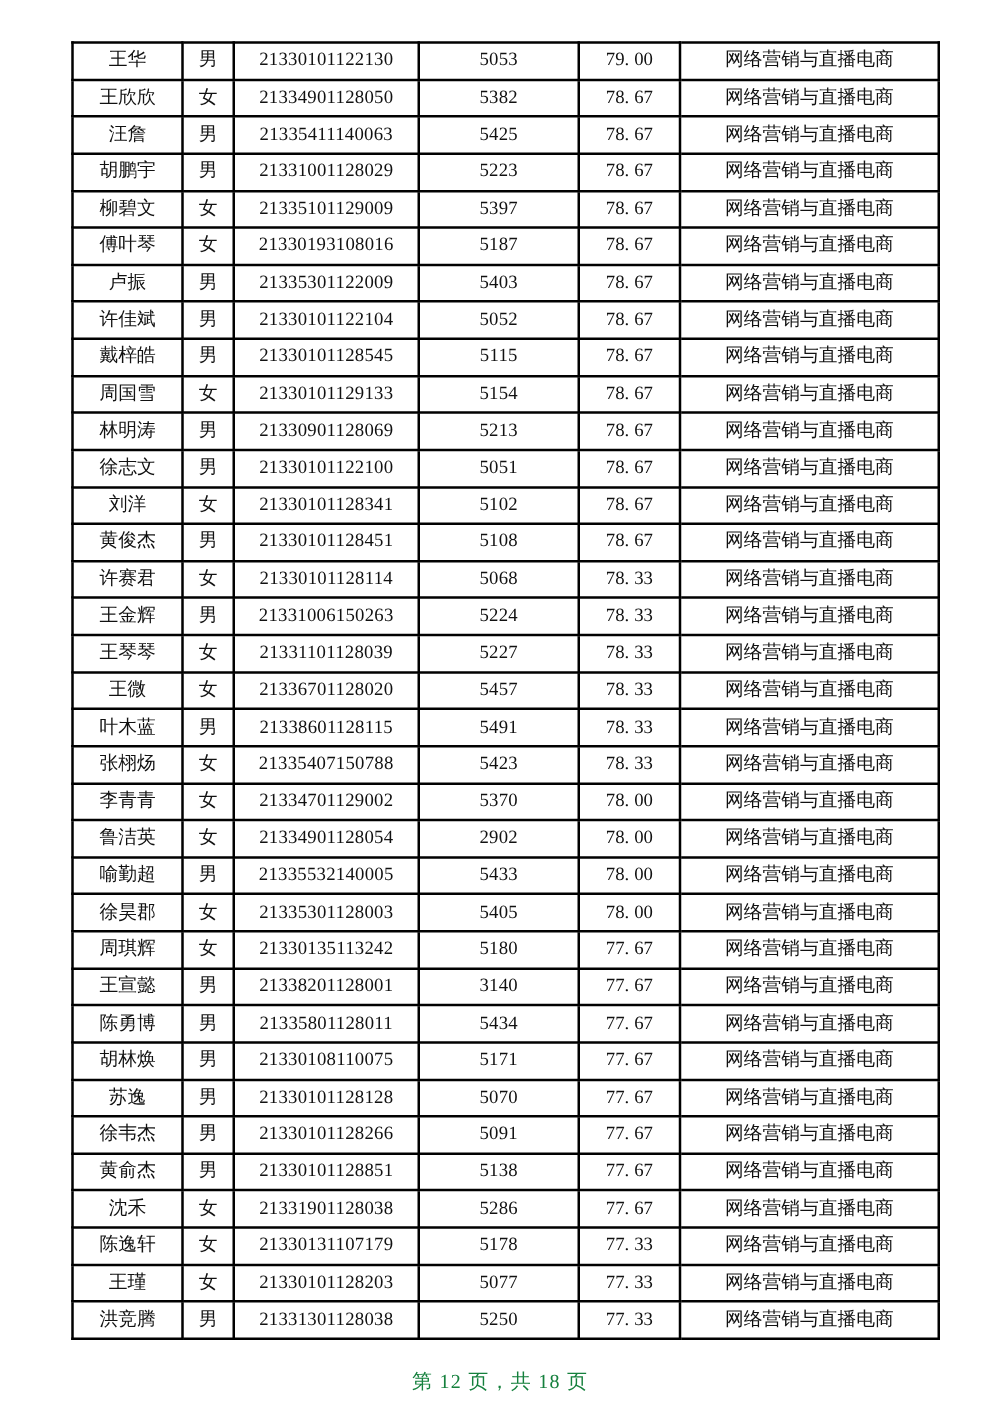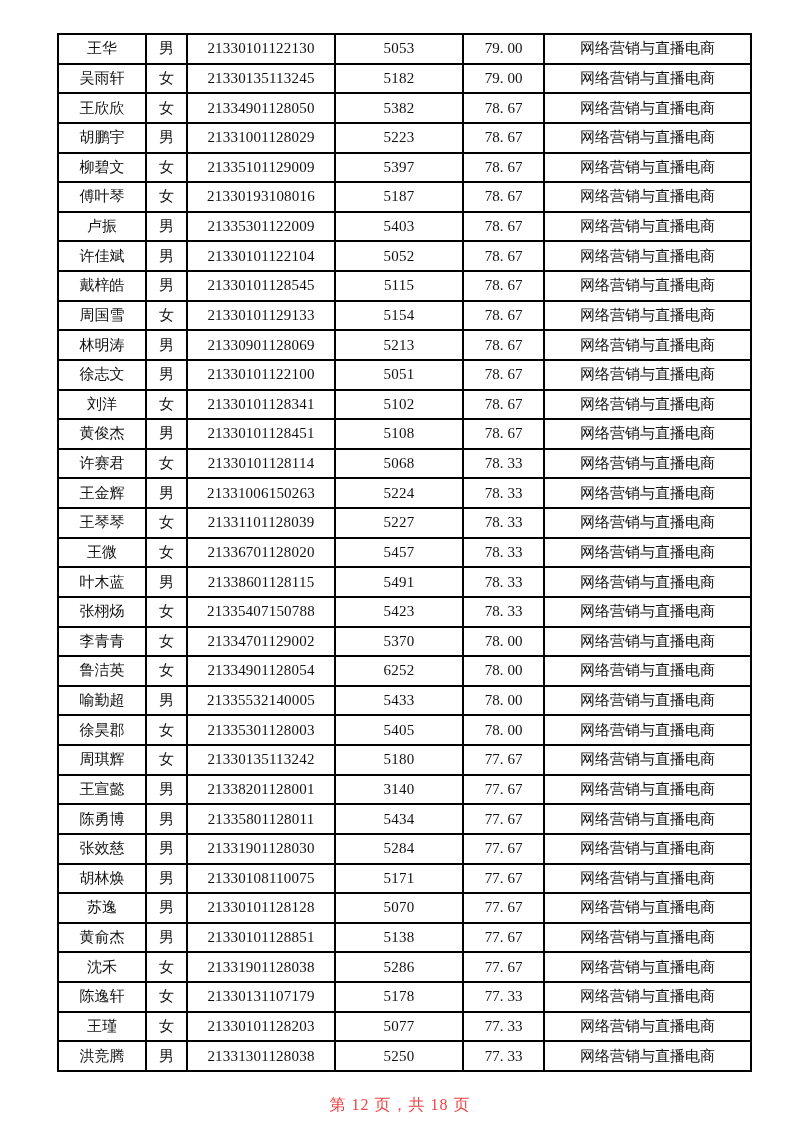--- a/index.html
+++ b/index.html
@@ -44,21 +44,21 @@
   }
   td.score .dot-gap { display: inline-block; width: 4px; }
   .footer {
     position: absolute;
     left: 0;
     top: 1095px;
     width: 100%;
     text-align: center;
     font-size: 16px;
     letter-spacing: 1px;
-    color: #ef4444;
+    color: #15803d;
   }
 </style>
 </head>
 <body>
 
 <div class="page">
 
   <table class="results">
     <colgroup>
       <col style="width:88px">
@@ -71,32 +71,32 @@
     <tbody id="results-body">
         <tr>
           <td>王华</td>
           <td>男</td>
           <td class="num">21330101122130</td>
           <td class="num">5053</td>
           <td class="score">79.<span class="dot-gap"></span>00</td>
           <td>网络营销与直播电商</td>
         </tr>
         <tr>
-          <td>吴雨轩</td>
-          <td>女</td>
-          <td class="num">21330135113245</td>
-          <td class="num">5182</td>
-          <td class="score">79.<span class="dot-gap"></span>00</td>
-          <td>网络营销与直播电商</td>
-        </tr>
-        <tr>
           <td>王欣欣</td>
           <td>女</td>
           <td class="num">21334901128050</td>
           <td class="num">5382</td>
+          <td class="score">78.<span class="dot-gap"></span>67</td>
+          <td>网络营销与直播电商</td>
+        </tr>
+        <tr>
+          <td>汪詹</td>
+          <td>男</td>
+          <td class="num">21335411140063</td>
+          <td class="num">5425</td>
           <td class="score">78.<span class="dot-gap"></span>67</td>
           <td>网络营销与直播电商</td>
         </tr>
         <tr>
           <td>胡鹏宇</td>
           <td>男</td>
           <td class="num">21331001128029</td>
           <td class="num">5223</td>
           <td class="score">78.<span class="dot-gap"></span>67</td>
           <td>网络营销与直播电商</td>
@@ -234,21 +234,21 @@
           <td>女</td>
           <td class="num">21334701129002</td>
           <td class="num">5370</td>
           <td class="score">78.<span class="dot-gap"></span>00</td>
           <td>网络营销与直播电商</td>
         </tr>
         <tr>
           <td>鲁洁英</td>
           <td>女</td>
           <td class="num">21334901128054</td>
-          <td class="num">6252</td>
+          <td class="num">2902</td>
           <td class="score">78.<span class="dot-gap"></span>00</td>
           <td>网络营销与直播电商</td>
         </tr>
         <tr>
           <td>喻勤超</td>
           <td>男</td>
           <td class="num">21335532140005</td>
           <td class="num">5433</td>
           <td class="score">78.<span class="dot-gap"></span>00</td>
           <td>网络营销与直播电商</td>
@@ -279,40 +279,40 @@
         </tr>
         <tr>
           <td>陈勇博</td>
           <td>男</td>
           <td class="num">21335801128011</td>
           <td class="num">5434</td>
           <td class="score">77.<span class="dot-gap"></span>67</td>
           <td>网络营销与直播电商</td>
         </tr>
         <tr>
-          <td>张效慈</td>
-          <td>男</td>
-          <td class="num">21331901128030</td>
-          <td class="num">5284</td>
-          <td class="score">77.<span class="dot-gap"></span>67</td>
-          <td>网络营销与直播电商</td>
-        </tr>
-        <tr>
           <td>胡林焕</td>
           <td>男</td>
           <td class="num">21330108110075</td>
           <td class="num">5171</td>
           <td class="score">77.<span class="dot-gap"></span>67</td>
           <td>网络营销与直播电商</td>
         </tr>
         <tr>
           <td>苏逸</td>
           <td>男</td>
           <td class="num">21330101128128</td>
           <td class="num">5070</td>
+          <td class="score">77.<span class="dot-gap"></span>67</td>
+          <td>网络营销与直播电商</td>
+        </tr>
+        <tr>
+          <td>徐韦杰</td>
+          <td>男</td>
+          <td class="num">21330101128266</td>
+          <td class="num">5091</td>
           <td class="score">77.<span class="dot-gap"></span>67</td>
           <td>网络营销与直播电商</td>
         </tr>
         <tr>
           <td>黄俞杰</td>
           <td>男</td>
           <td class="num">21330101128851</td>
           <td class="num">5138</td>
           <td class="score">77.<span class="dot-gap"></span>67</td>
           <td>网络营销与直播电商</td>

